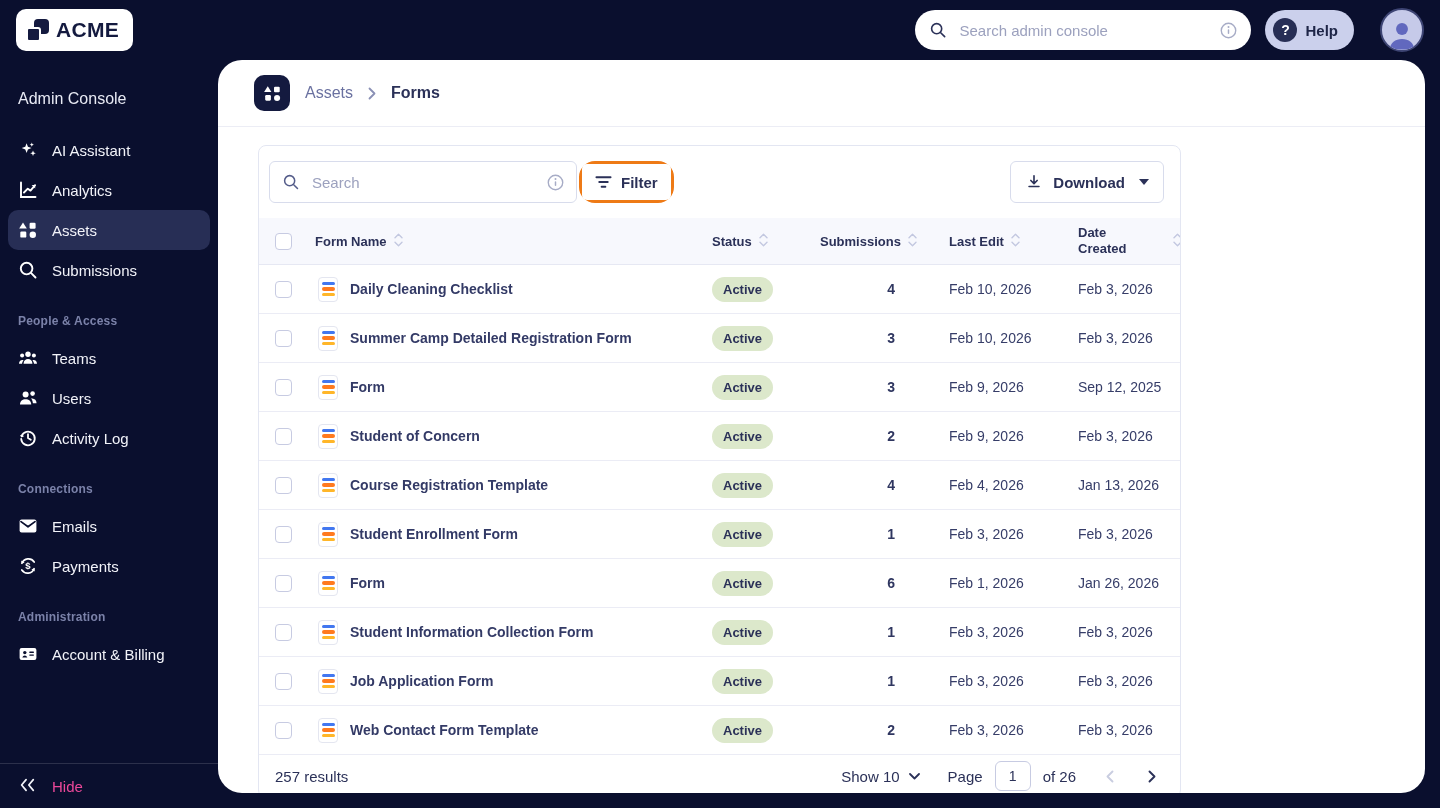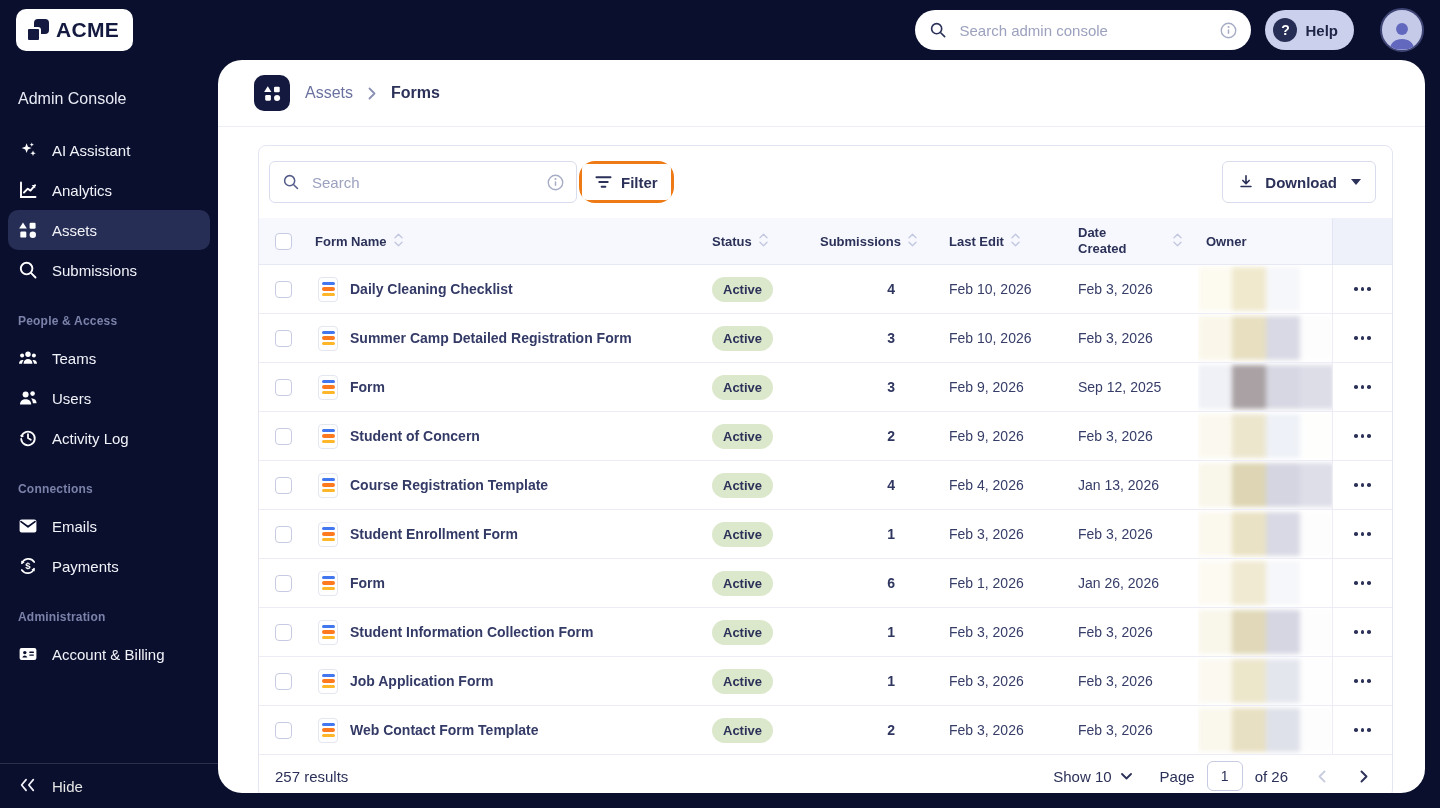--- a/index.html
+++ b/index.html
@@ -25,29 +25,29 @@
   .help-label{color:#1E2547;font-weight:700;font-size:15px;}
   .avatar{margin-left:26px;width:44px;height:44px;border-radius:50%;background:#C6CAE9;border:2px solid #3E4574;box-sizing:border-box;overflow:hidden;display:flex;align-items:flex-end;justify-content:center;cursor:pointer;}
   
   .sidebar{position:absolute;top:60px;left:0;bottom:0;width:218px;box-sizing:border-box;padding:0 8px;color:#F2F3F9;}
   .sidebar-title{font-size:16px;color:#E8EAF4;padding:30px 10px 6px;}
   .nav-item{display:flex;align-items:center;gap:14px;height:40px;border-radius:10px;padding:0 10px;font-size:15px;color:#F2F3F9;cursor:pointer;box-sizing:border-box;}
   .nav-item.active{background:#272E55;}
   .nav-item .nico{width:20px;height:20px;display:flex;align-items:center;justify-content:center;flex:0 0 20px;}
   .nav-section-label{color:#7B82A9;font-size:12px;font-weight:700;padding:24px 10px 10px;letter-spacing:.2px;}
   .assistant-gap{height:16px;}
-  .hide-row{position:absolute;left:0;right:0;bottom:0;height:44px;border-top:1px solid rgba(255,255,255,.14);display:flex;align-items:center;gap:16px;padding:0 18px;font-size:15px;color:#e5e5e5;cursor:pointer;}
+  .hide-row{position:absolute;left:0;right:0;bottom:0;height:44px;border-top:1px solid rgba(255,255,255,.14);display:flex;align-items:center;gap:16px;padding:0 18px;font-size:15px;color:#ec4899;cursor:pointer;}
   
   .main{position:absolute;top:60px;left:218px;right:15px;bottom:15px;background:#fff;border-radius:24px;overflow:hidden;}
   .crumb-bar{height:67px;display:flex;align-items:center;gap:15px;padding:0 36px;border-bottom:1px solid #ECEDF5;box-sizing:border-box;}
   .crumb-icon{width:36px;height:36px;background:#141A3F;border-radius:10px;display:flex;align-items:center;justify-content:center;}
   .crumb-parent{color:#6A71A0;font-size:16px;cursor:pointer;}
   .crumb-current{color:#2B3158;font-size:16px;font-weight:700;}
   .content{padding:18px 32px 0 40px;}
-  .panel{width:1135px;box-sizing:border-box;border:1px solid #E3E6F2;border-radius:8px;background:#fff;overflow:hidden;}
+  .panel{width:923px;box-sizing:border-box;border:1px solid #E3E6F2;border-radius:8px;background:#fff;overflow:hidden;}
   
   .toolbar{height:72px;display:flex;align-items:center;padding:0 16px 0 10px;box-sizing:border-box;}
   .tool-search{width:308px;height:42px;border:1px solid #D8DCEC;border-radius:6px;display:flex;align-items:center;gap:10px;padding:0 12px;box-sizing:border-box;}
   .tool-search input{border:none;outline:none;flex:1;font-size:15px;color:#333a66;font-family:inherit;}
   .tool-search input::placeholder{color:#9CA1BE;}
   .filter-wrap{margin-left:2px;border:3px solid #EE7A16;border-radius:16px;}
   .filter-btn{height:36px;display:flex;align-items:center;gap:9px;padding:0 13px;font-size:15px;font-weight:700;color:#2B3158;cursor:pointer;background:#fff;border-radius:5px;}
   .download-btn{margin-left:auto;height:42px;border:1px solid #D8DCEC;border-radius:6px;display:flex;align-items:center;gap:10px;padding:0 14px;font-size:15px;font-weight:700;color:#2B3158;box-sizing:border-box;cursor:pointer;background:#fff;}
   
   .grid{display:grid;grid-template-columns:48px 397px 108px 129px 129px 128px 1fr 60px;align-items:center;}

